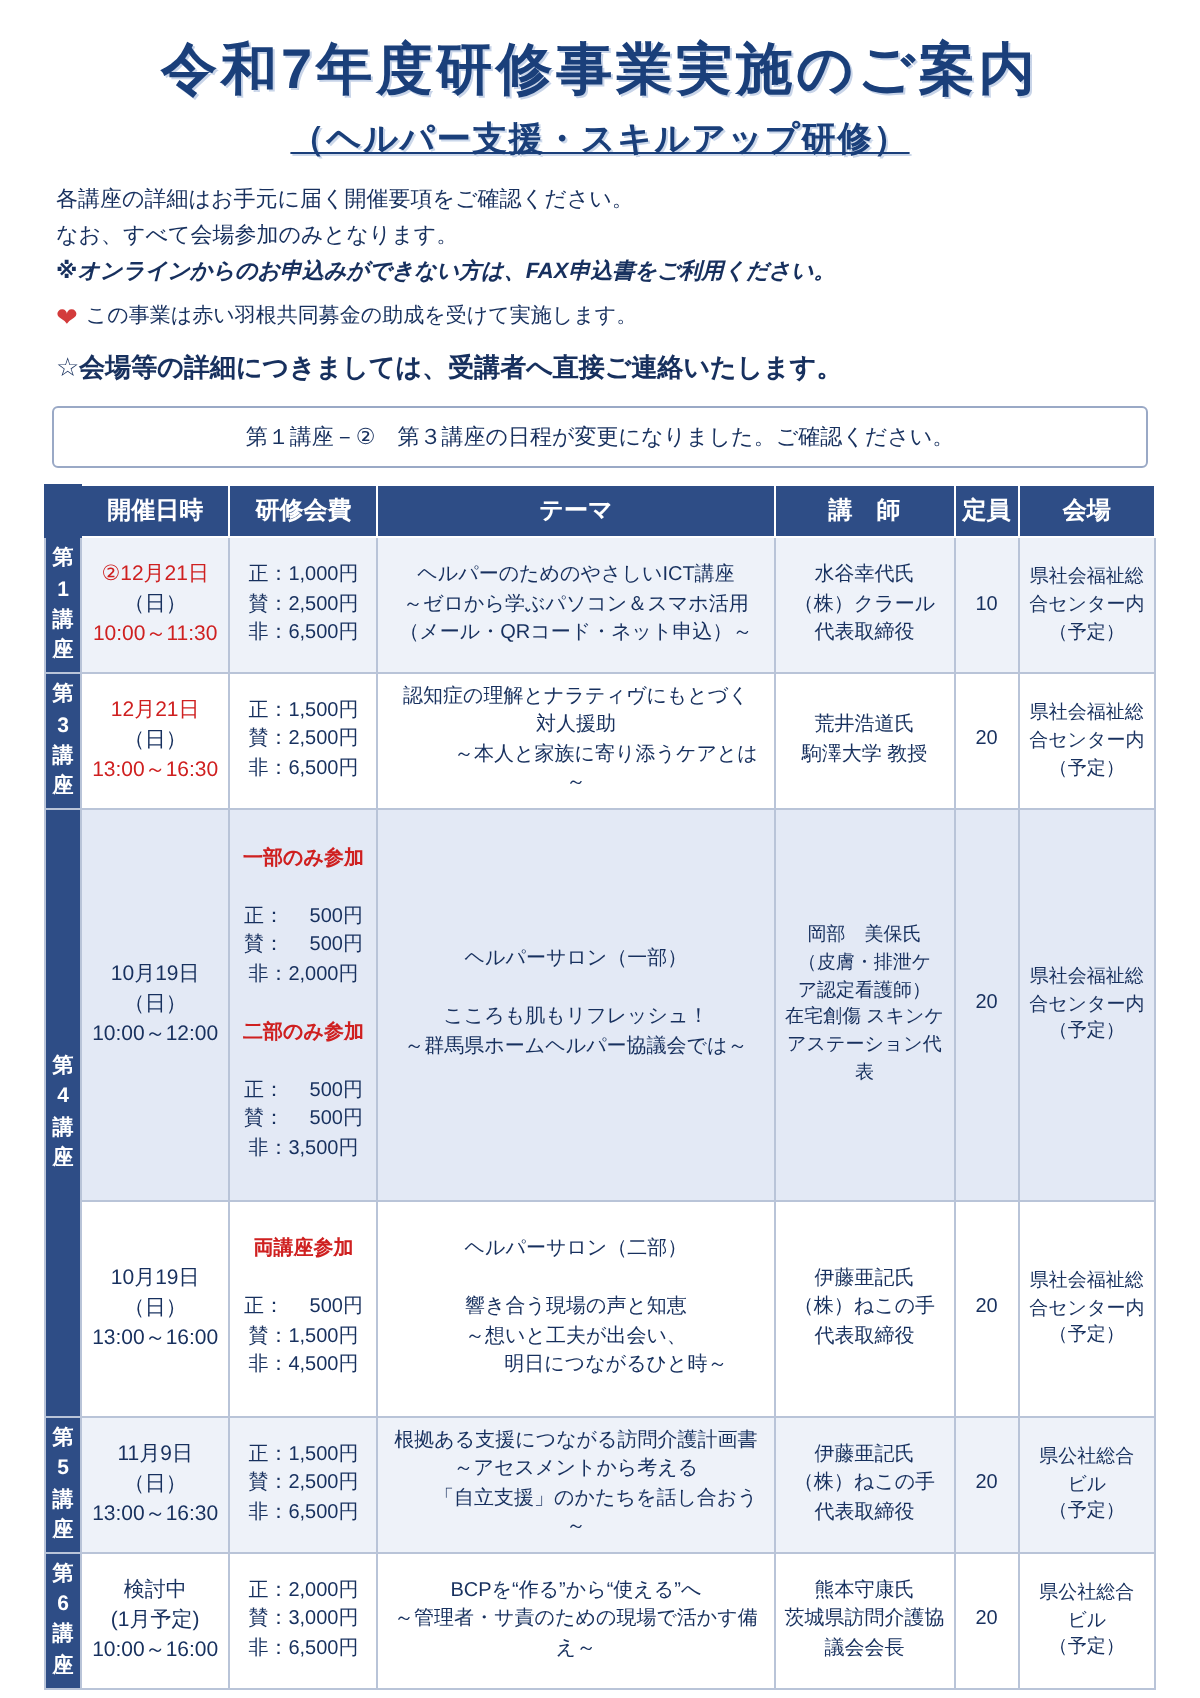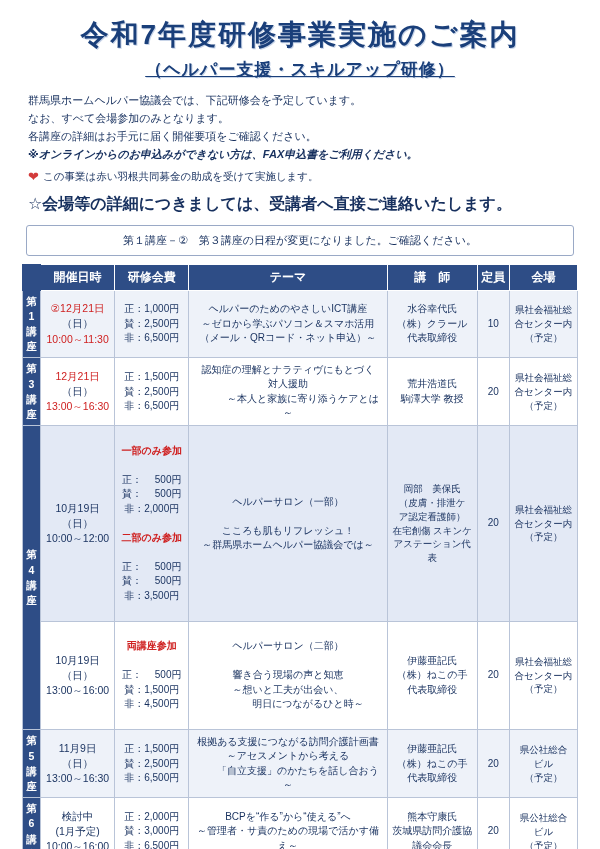--- a/index.html
+++ b/index.html
@@ -22,21 +22,21 @@
     text-decoration:underline;
   }
 
   .intro{margin:0 28px;font-size:11px;line-height:1.65;color:#17305e;}
   .intro p{margin:0;}
   .intro .bold{font-weight:bold;font-style:italic;}
 
   .aid{margin:6px 28px 0 28px;font-size:10.5px;color:#17305e;display:flex;align-items:center;gap:4px;}
   .heart{color:#d33b3b;font-size:13px;line-height:1;}
 
-  .venue-note{margin:10px 28px 0 28px;font-size:16px;font-weight:bold;color:#17305e;}
+  .venue-note{margin:10px 28px 0 28px;font-size:13px;font-weight:bold;color:#17305e;}
 
   .notice{
     margin:10px 26px 8px 26px;border:1px solid #9aa9c6;border-radius:3px;
     padding:7px 4px;text-align:center;font-size:11px;color:#17305e;
   }
 
   table.main{
     border-collapse:collapse;margin:0 22px;width:556px;
     font-size:10px;color:#17305e;table-layout:fixed;
   }
@@ -64,23 +64,22 @@
 </style>
 </head>
 <body>
 
 <div class="page">
 
   <div class="title">令和7年度研修事業実施のご案内</div>
   <div class="subtitle">（ヘルパー支援・スキルアップ研修）</div>
 
   <div class="intro">
-    <p>群馬県ホームヘルパー協議会では、下記研修会を予定しています。</p>
+    <p>各講座の詳細はお手元に届く開催要項をご確認ください。</p>
     <p>なお、すべて会場参加のみとなります。</p>
-    <p>各講座の詳細はお手元に届く開催要項をご確認ください。</p>
     <p class="bold">※オンラインからのお申込みができない方は、FAX申込書をご利用ください。</p>
   </div>
 
   <div class="aid">
     <span class="heart">❤</span>
     <span>この事業は赤い羽根共同募金の助成を受けて実施します。</span>
   </div>
 
   <div class="venue-note">☆会場等の詳細につきましては、受講者へ直接ご連絡いたします。</div>
 

